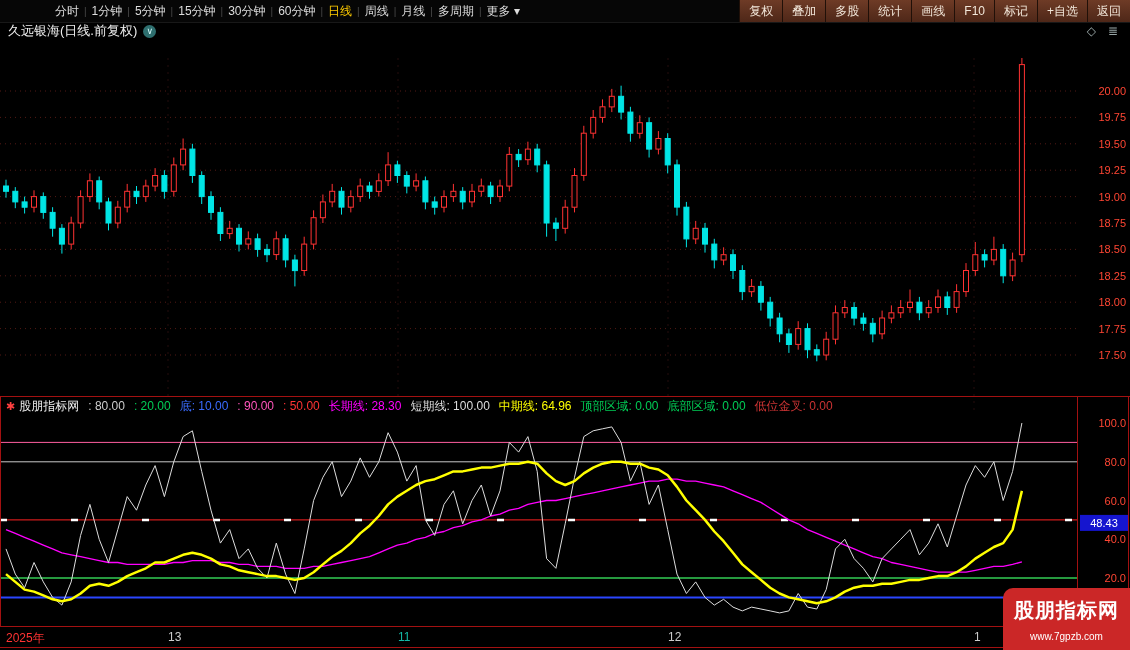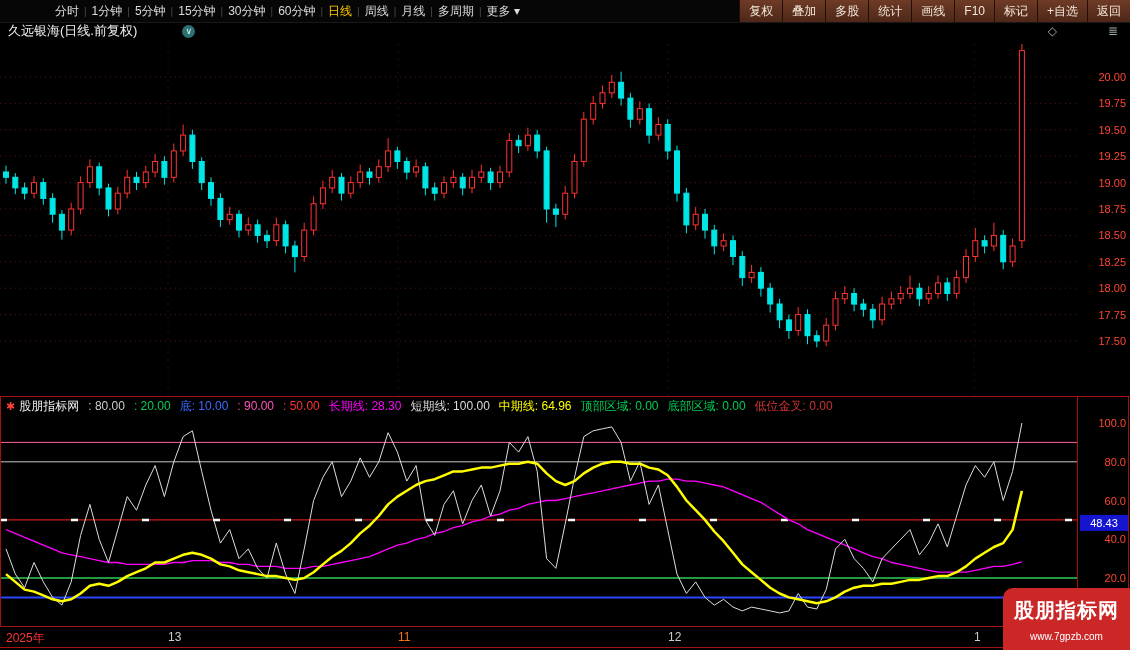--- a/index.html
+++ b/index.html
@@ -12,28 +12,28 @@
   #periods{display:flex;align-items:center;padding-left:10px;white-space:nowrap;}
   .mitem{padding:0 5px;cursor:pointer;color:#ddd;}
   .mitem.sel{color:#ffcc00;}
   .sep{color:#4a4a4a;font-size:10px;}
   #rightbtns{display:flex;height:100%;margin-left:17px;}
   .rbtn{background:linear-gradient(#6e3b26,#4e2718);color:#f2e7da;padding:0 9px;display:flex;align-items:center;
         border-left:1px solid #201008;font-size:12px;cursor:pointer;white-space:nowrap;}
 
   
   #titlebar{position:absolute;top:22px;left:0;right:0;height:18px;display:flex;align-items:center;
-            font-size:13px;color:#eee;padding-left:8px;gap:39px;}
+            font-size:13px;color:#eee;padding-left:8px;}
   .drop{display:inline-flex;width:13px;height:13px;border-radius:50%;background:#2e6f6f;color:#dff;
         font-size:9px;align-items:center;justify-content:center;margin-left:6px;cursor:pointer;}
   .spacer{flex:1;}
   .ticon{color:#99a6a6;font-size:12px;margin-right:12px;cursor:pointer;}
 
   
-  #mainchart{position:absolute;top:44px;left:0;width:994px;height:356px;}
+  #mainchart{position:absolute;top:58px;left:0;width:994px;height:356px;}
   #indchart{position:absolute;top:396px;left:0;width:904px;height:230px;}
 
   
   #indheader{position:absolute;top:398px;left:0;right:56px;height:16px;display:flex;align-items:center;
              font-size:12px;padding-left:6px;z-index:3;white-space:nowrap;overflow:hidden;}
   .logo{color:#ff4040;font-size:11px;margin-right:4px;}
   .iname{color:#eee;margin-right:9px;}
   #params span{margin-right:9px;white-space:nowrap;}
 
   
@@ -381,21 +381,21 @@
       </svg>
   </div>
 
   <div class="redv" style="left:0"></div>
   <div class="redv" style="left:1077px"></div>
   <div class="redv" style="left:1128px"></div>
 
   <div id="dateaxis">
       <span style="left: 6px; color: rgb(255, 51, 51);">2025年</span>
       <span style="left: 168px; color: rgb(204, 204, 204);">13</span>
-      <span style="left: 398px; color: #f97316;">11</span>
+      <span style="left: 398px; color: #14b8a6;">11</span>
       <span style="left: 668px; color: rgb(204, 204, 204);">12</span>
       <span style="left: 974px; color: rgb(204, 204, 204);">1</span>
     </div>
 
   <div id="watermark">
     <div class="w1">股朋指标网</div>
     <div class="w2">www.7gpzb.com</div>
   </div>
 
 </div>

